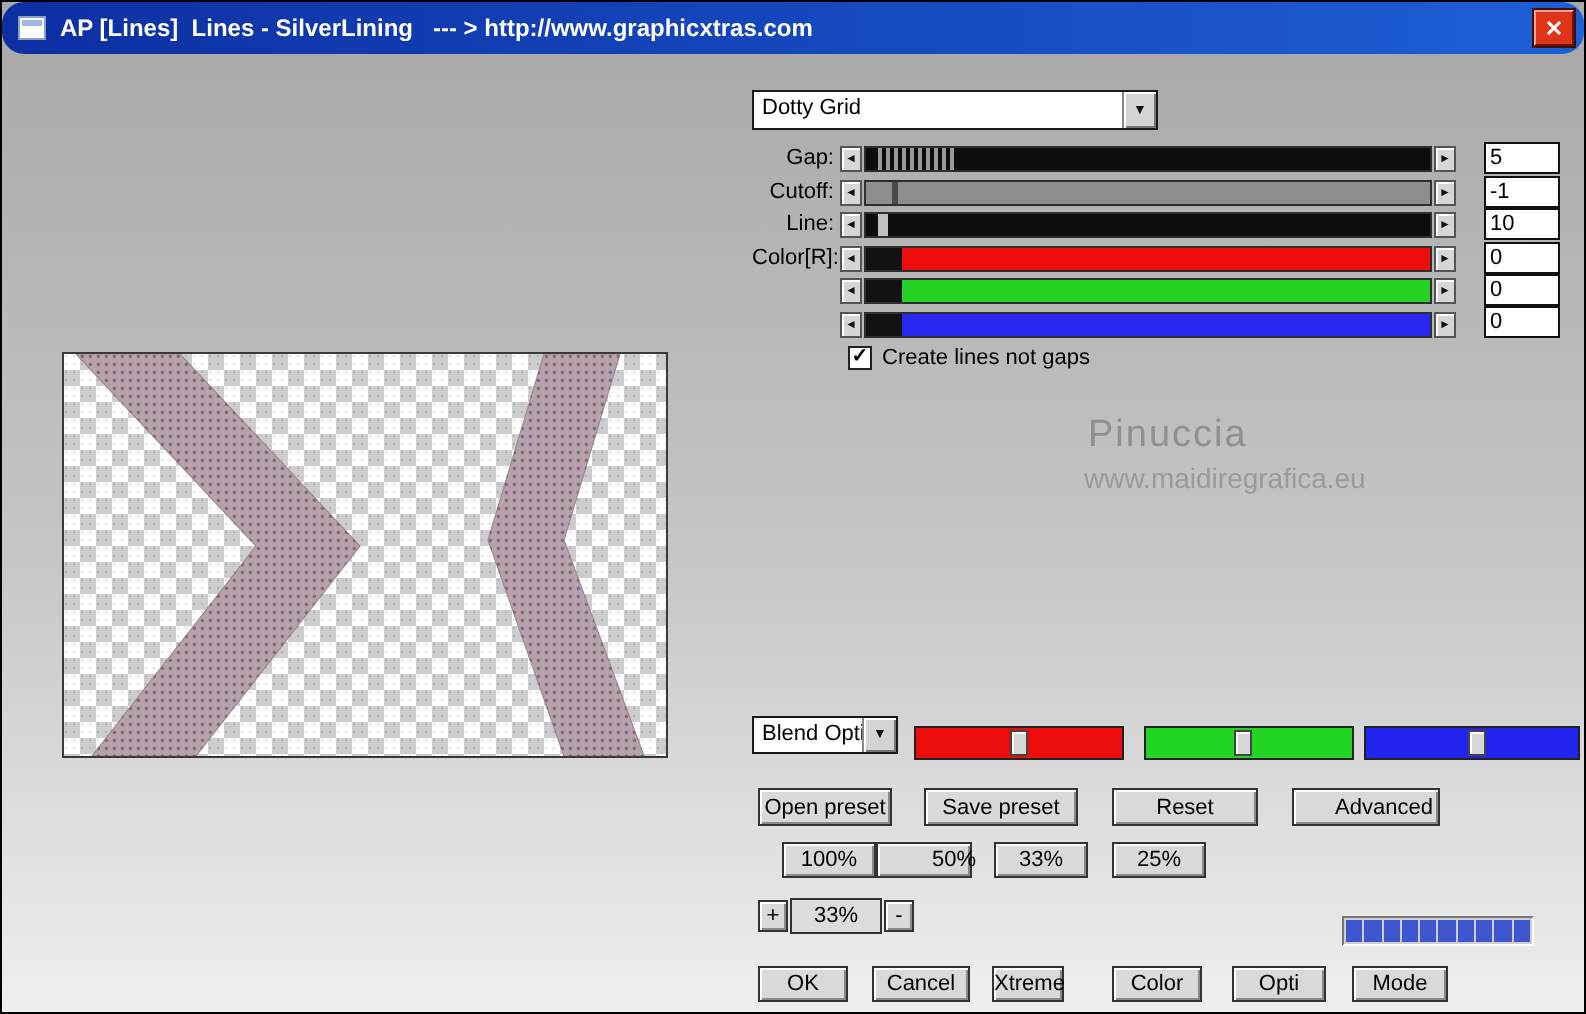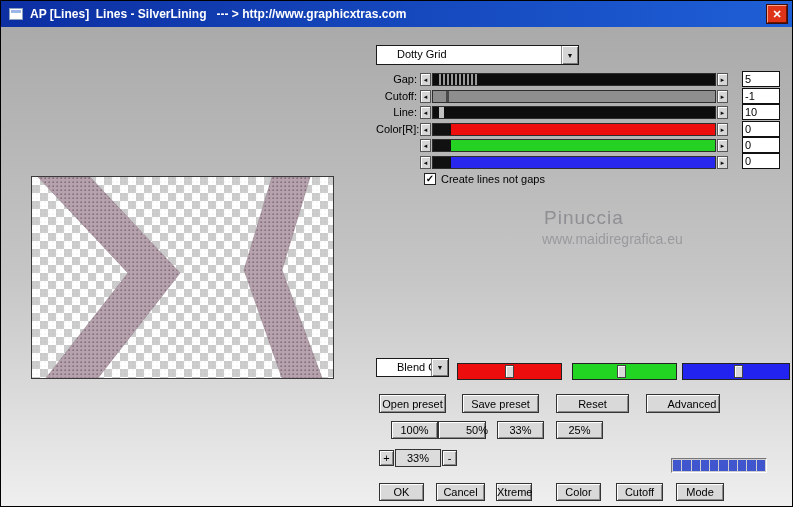--- a/index.html
+++ b/index.html
@@ -3,40 +3,40 @@
 <meta charset="utf-8">
 <style>
   * { margin:0; padding:0; box-sizing:border-box; }
   html,body { width:793px; height:507px; }
   body { font-family:"Liberation Sans", sans-serif; background:#555; }
   .window { position:relative; width:793px; height:507px; border:1px solid #000;
             background:linear-gradient(180deg,#a7a7a7 0%, #c6c6c6 55%, #efefef 100%); overflow:hidden; }
 
   
   .titlebar { position:absolute; left:0; top:0; width:100%; height:26px;
-              background:linear-gradient(90deg,#0c2fa2,#1e5fd6); display:flex; align-items:center; padding:0 4px; }
+              background:linear-gradient(90deg,#0c2fa2,#1e5fd6); display:flex; align-items:center; padding:0 4px;border-radius:11px; }
   .app-icon { width:14px; height:12px; background:#fff; border:1px solid #8aa0c0; margin:0 7px 0 4px; position:relative; flex:0 0 auto; }
   .app-icon::after { content:""; position:absolute; left:1px; top:1px; right:1px; height:3px; background:#9cb8e8; }
   .title-text { color:#fff; font-size:12px; font-weight:bold; white-space:pre; overflow:hidden; }
   .close-btn { position:absolute; right:5px; top:4px; width:20px; height:18px; background:#de3418;
                border:1px solid; border-color:#ffa08c #6d1202 #6d1202 #ffa08c; box-shadow:0 0 0 1px #3c100a;
                color:#fff; font-size:11px; font-weight:bold; display:flex; align-items:center; justify-content:center;
                cursor:pointer; font-family:inherit; }
 
   
   .preview { position:absolute; left:30px; top:175px; width:303px; height:203px; border:1px solid #3a3a3a;
              background-color:#fff;
              background-image:
                linear-gradient(45deg,#cdcdcd 25%,transparent 25%,transparent 75%,#cdcdcd 75%),
                linear-gradient(45deg,#cdcdcd 25%,transparent 25%,transparent 75%,#cdcdcd 75%);
              background-size:16px 16px; background-position:0 0,8px 8px; }
   .preview svg { display:block; width:100%; height:100%; }
 
   
-  .dropdown { position:absolute; display:flex; background:#fff; border:1px solid #1a1a1a;padding-left:16px; }
+  .dropdown { position:absolute; display:flex; background:#fff; border:1px solid #1a1a1a; }
   .dd-text { flex:1; font-size:11px; padding:2px 4px; overflow:hidden; white-space:nowrap; }
   .dd-btn { width:17px; flex:0 0 auto; background:#d4d4d4; border-left:1px solid #888;
             box-shadow:inset 1px 1px 0 #fff, inset -1px -1px 0 #777; font-size:7px;
             display:flex; align-items:center; justify-content:center; color:#111; cursor:pointer; }
   .preset-dd { left:375px; top:44px; width:203px; height:20px; }
   .blend-dd  { left:375px; top:357px; width:73px; height:19px; }
 
   
   .param-row { position:absolute; left:375px; height:13px; display:flex; align-items:stretch;justify-content:flex-end; }
   .param-label { width:44px; font-size:11px; text-align:right; padding-right:3px; line-height:13px; color:#000; }
@@ -224,16 +224,16 @@
     <i></i>
     <i></i>
     <i></i>
     <i></i>
   </div>
 
   <button class="btn h18" style="left:378px; top:482px; width:45px;text-align:center;">OK</button>
   <button class="btn h18" style="left:435px; top:482px; width:49px;">Cancel</button>
   <button class="btn h18" style="left:495px; top:482px; width:36px;">Xtreme</button>
   <button class="btn h18" style="left:555px; top:482px; width:45px;">Color</button>
-  <button class="btn h18" style="left:615px; top:482px; width:47px;">Cutoff</button>
+  <button class="btn h18" style="left:615px; top:482px; width:47px;">Opti</button>
   <button class="btn h18" style="left:675px; top:482px; width:48px;">Mode</button>
 
 </div>
 
 </body></html>

